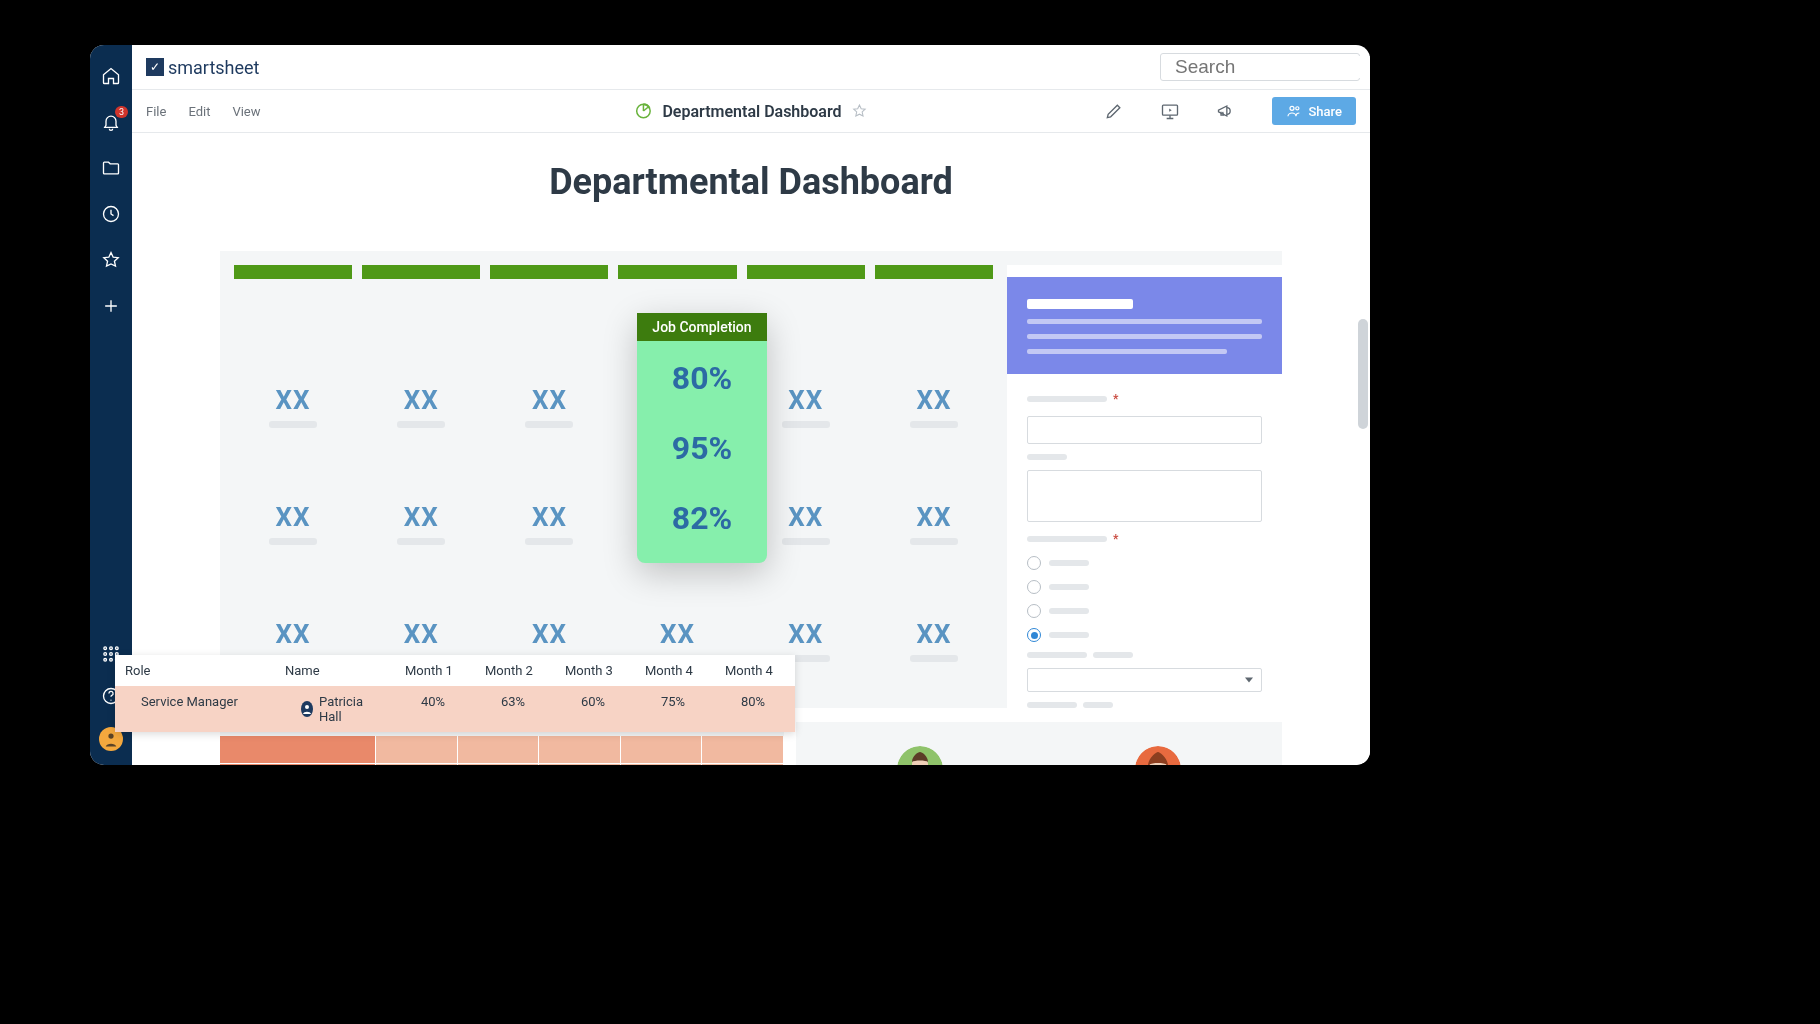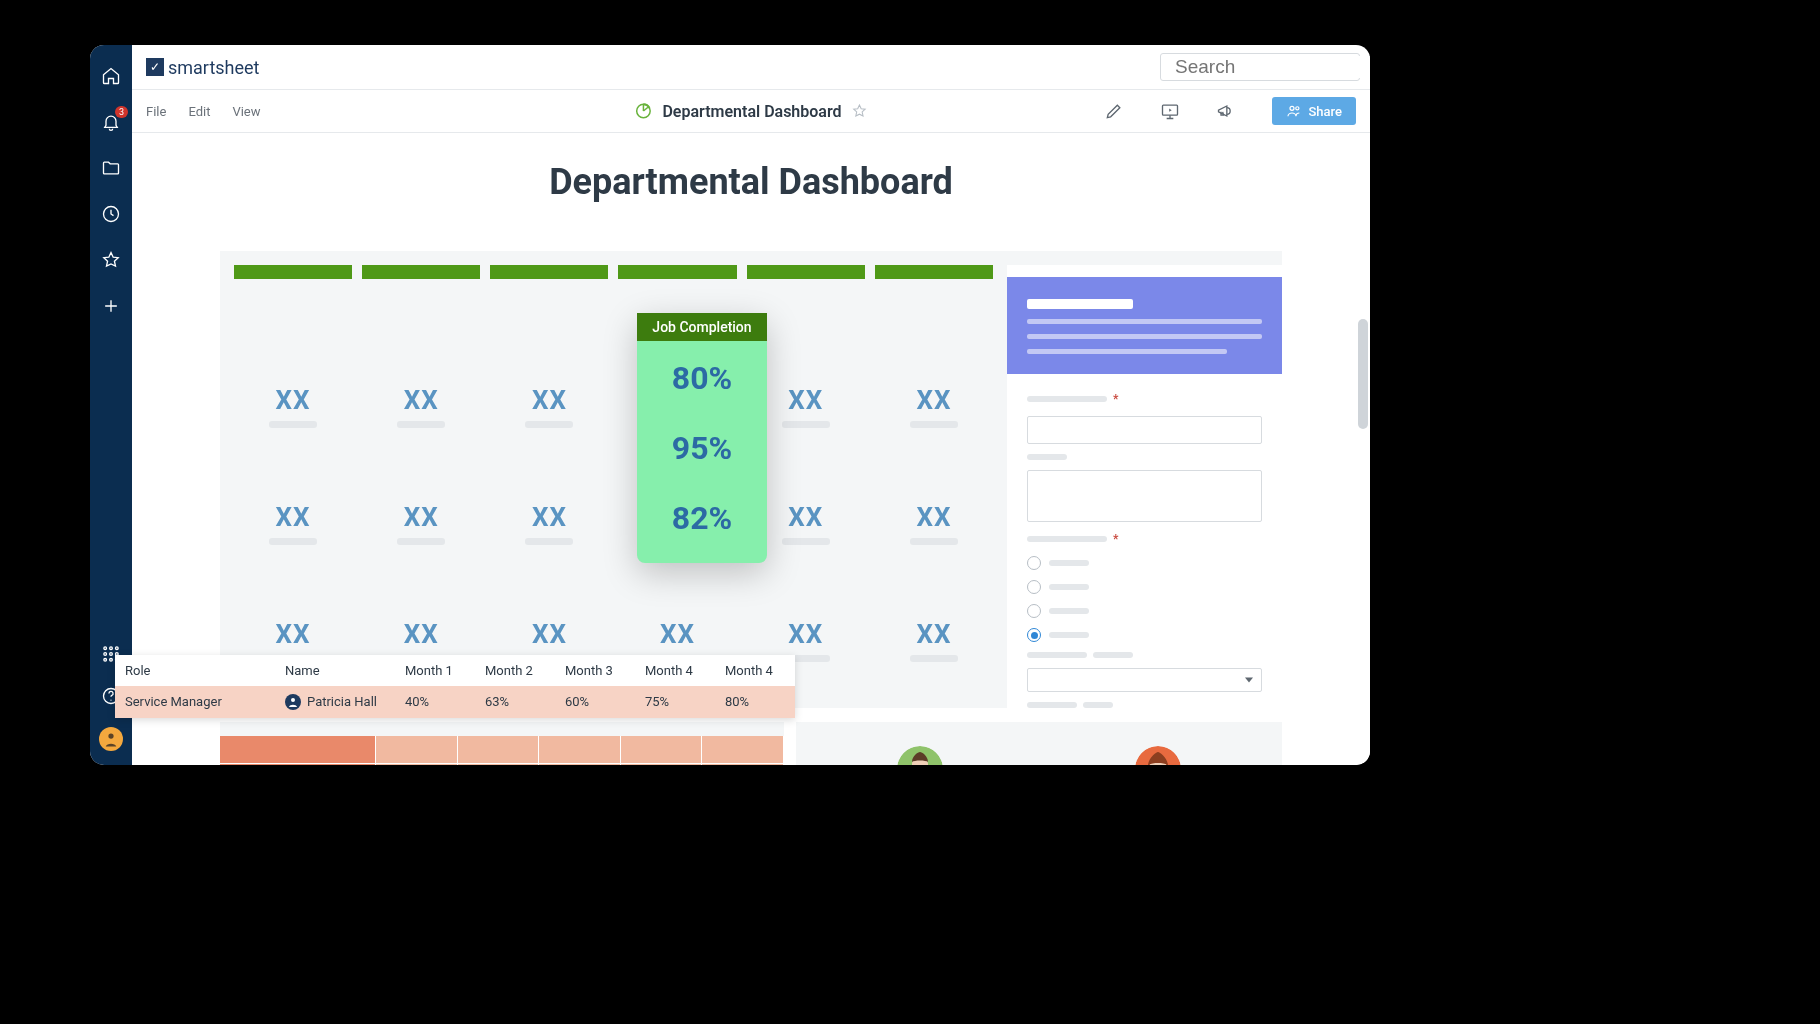--- a/index.html
+++ b/index.html
@@ -383,22 +383,22 @@
     background: #fff;
     color: #2e3a46;
     font-weight: 400;
   }
   .ft-head > div { padding: 8px 10px; }
   .ft-row {
     display: grid;
     grid-template-columns: 160px 120px repeat(5, 1fr);
     background: #f7d3c5;
   }
-  .ft-row > div { padding: 8px 10px; color:#2e3a46; }
-  .ft-name { display:flex; gap:6px; }
+  .ft-row > div { padding: 8px 26px; color:#2e3a46; }
+  .ft-name { display:flex; align-items:center; gap:6px; }
   .ft-name .mini-av {
     width:16px; height:16px; border-radius:50%; background:#1e3a5f;
     display:inline-flex; align-items:center; justify-content:center;
   }
   .ft-name .mini-av svg { width:12px; height:12px; fill:#fff; }
 
   
   .scrollbar {
     position: absolute;
     right: 2px;

